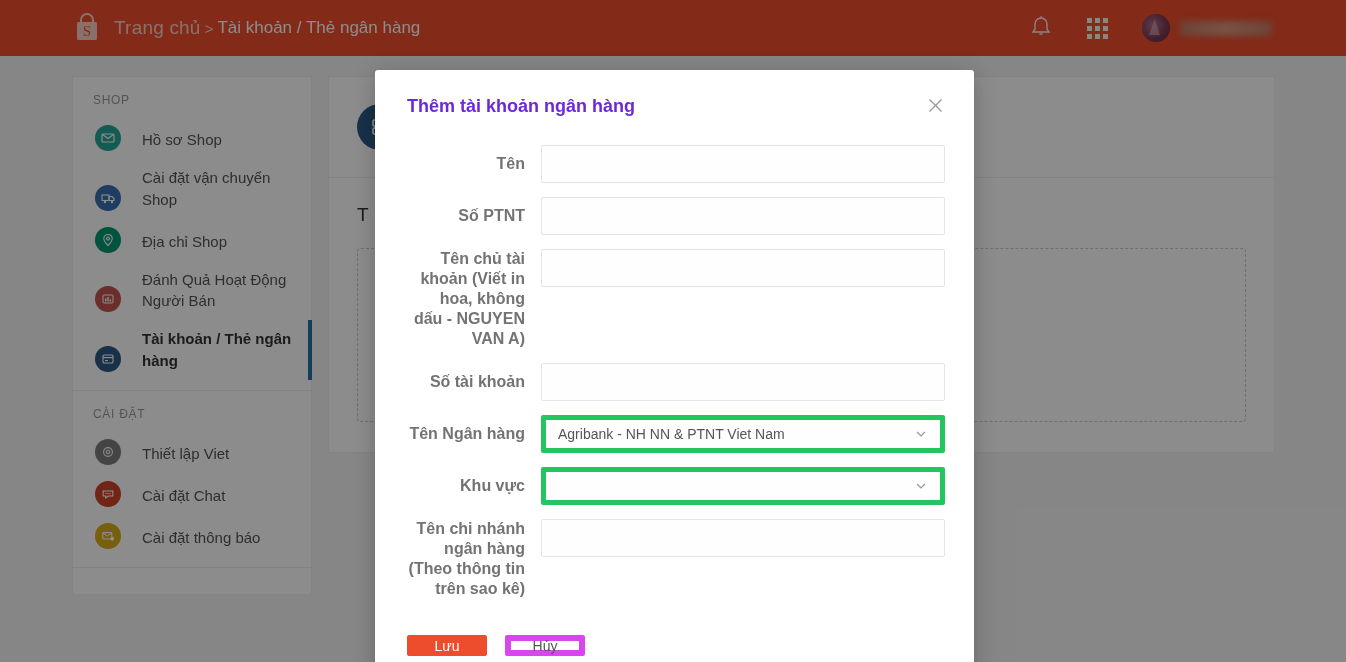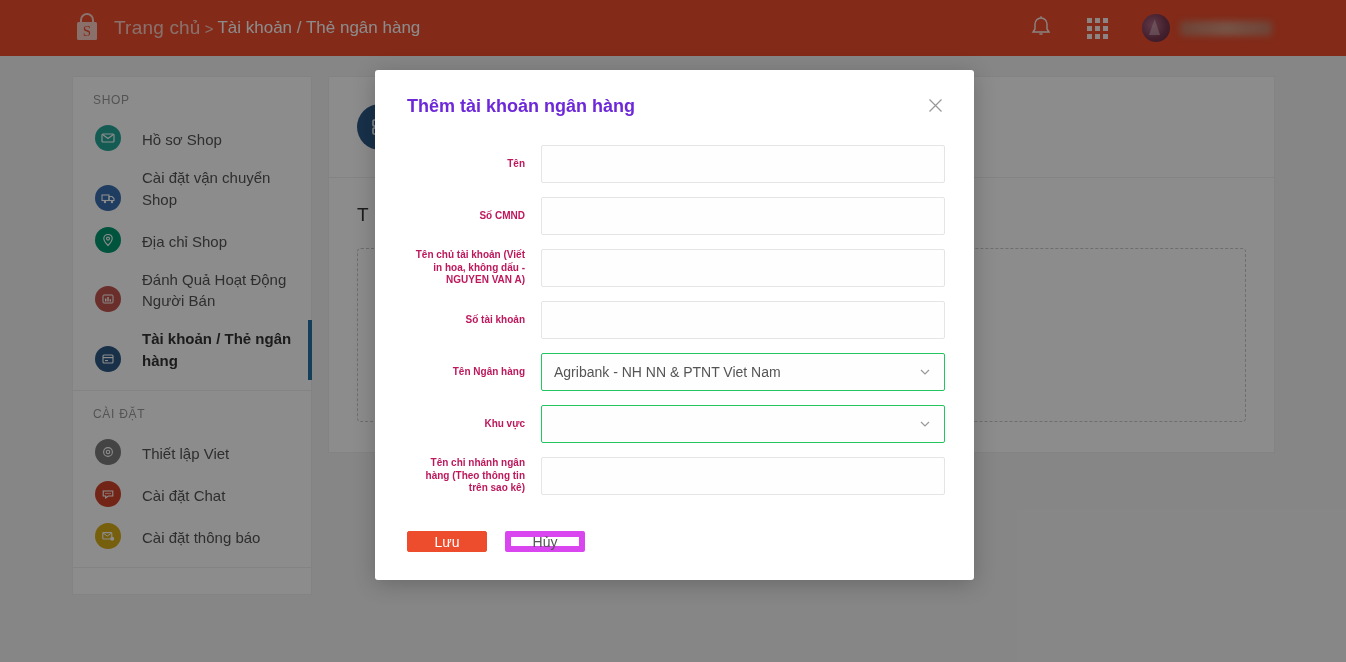--- a/index.html
+++ b/index.html
@@ -121,32 +121,32 @@
     position: absolute; right: 26px; top: 22px;
     width: 26px; height: 26px; cursor: pointer;
     display: flex; align-items: center; justify-content: center;
     color: #999; font-size: 20px; line-height: 1;
   }
   .modal-body { padding: 28px 32px 0 32px; }
 
   .frow { display: flex; margin-bottom: 14px; }
   .flabel {
     width: 134px; flex: 0 0 134px; text-align: right; padding-right: 16px;
-    font-size: 10px; font-weight: bold; color: #be185d; line-height: 1.25;
+    font-size: 16px; font-weight: bold; color: #737373; line-height: 1.25;
     align-self: center;
   }
   .fctl { flex: 1 1 auto; position: relative; }
   .finput {
     width: 404px; height: 38px; border: 1px solid #e5e5e5; border-radius: 2px;
     background: #fefefe; font-size: 14px; color: #333;
     padding: 0 12px; outline: none; display: block;
     font-family: "Liberation Sans", sans-serif;
   }
   .fselect {
-    width: 404px; height: 38px; border: 1px solid #22c55e; border-radius: 2px;
+    width: 404px; height: 38px; border: 5px solid #22c55e; border-radius: 2px;
     background: #fefefe; font-size: 14px; color: #555;
     padding: 0 34px 0 12px; display: flex; align-items: center;
     cursor: pointer; position: relative; white-space: nowrap; overflow: hidden;
   }
   .chev {
     position: absolute; right: 12px; top: 50%; transform: translateY(-50%);
     width: 14px; height: 14px;
   }
   .modal-foot {
     padding: 22px 32px 28px 32px; display: flex; gap: 18px;
@@ -345,21 +345,21 @@
     <div class="modal-body">
 
       <div class="frow">
         <div class="flabel">Tên</div>
         <div class="fctl">
           <input class="finput" type="text" value="" style="">
         </div>
       </div>
 
       <div class="frow">
-        <div class="flabel">Số CMND</div>
+        <div class="flabel">Số PTNT</div>
         <div class="fctl">
           <input class="finput" type="text" value="" style="">
         </div>
       </div>
 
       <div class="frow">
         <div class="flabel">Tên chủ tài khoản (Viết in hoa, không dấu - NGUYEN VAN A)</div>
         <div class="fctl">
           <input class="finput" type="text" value="" style="">
         </div>

